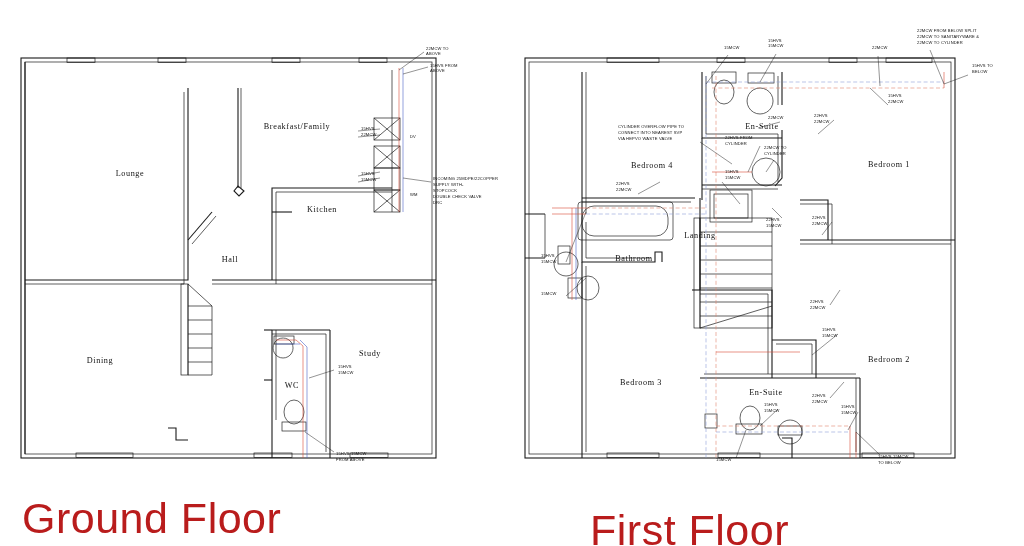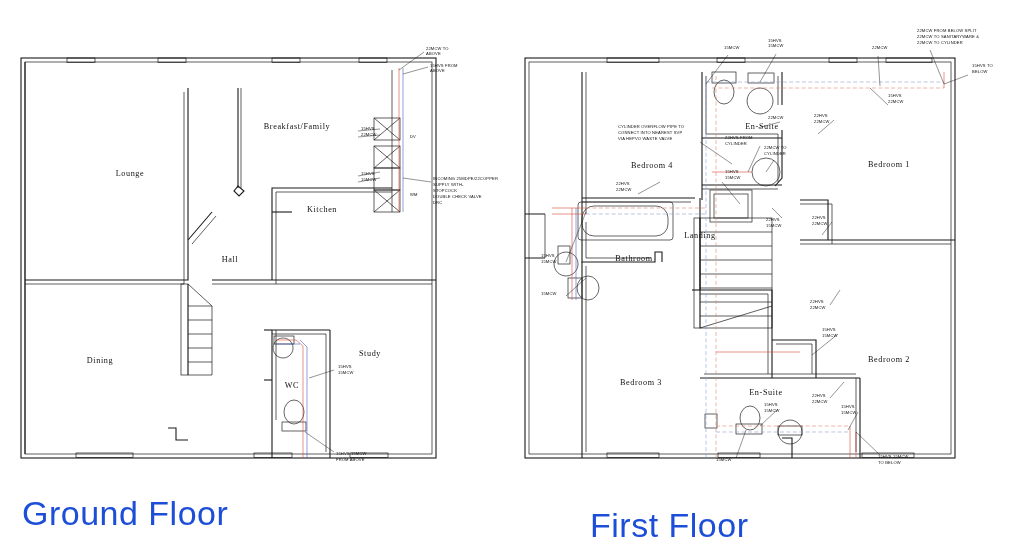--- a/index.html
+++ b/index.html
@@ -1,20 +1,20 @@
 <!DOCTYPE html>
 <html><head>
 <meta charset="utf-8">
 <style>
   html,body{margin:0;padding:0;background:#ffffff;}
   body{width:1024px;height:546px;position:relative;overflow:hidden;
        font-family:"Liberation Serif",serif;}
   .plan{position:absolute;}
-  .title{position:absolute;color:#1d4ed8;font-family:"Liberation Sans",sans-serif;
-         font-size:34px;letter-spacing:0.5px;white-space:nowrap;}
+  .title{position:absolute;color:#b91c1c;font-family:"Liberation Sans",sans-serif;
+         font-size:43px;letter-spacing:0.5px;white-space:nowrap;}
   #gf-title{left:22px;top:494px;}
   #ff-title{left:566px;top:506px;margin-left:24px;}
   svg{display:block;}
   text.rm{font-family:"Liberation Serif",serif;font-size:8.2px;fill:#111;
           letter-spacing:0.6px;}
   text.an{font-family:"Liberation Sans",sans-serif;font-size:4.1px;fill:#111;
           letter-spacing:0.15px;}
   .w{fill:none;stroke:#1a1a1a;stroke-width:1.1;}
   .wt{fill:none;stroke:#1a1a1a;stroke-width:0.7;}
   .fx{fill:none;stroke:#222;stroke-width:0.7;}

